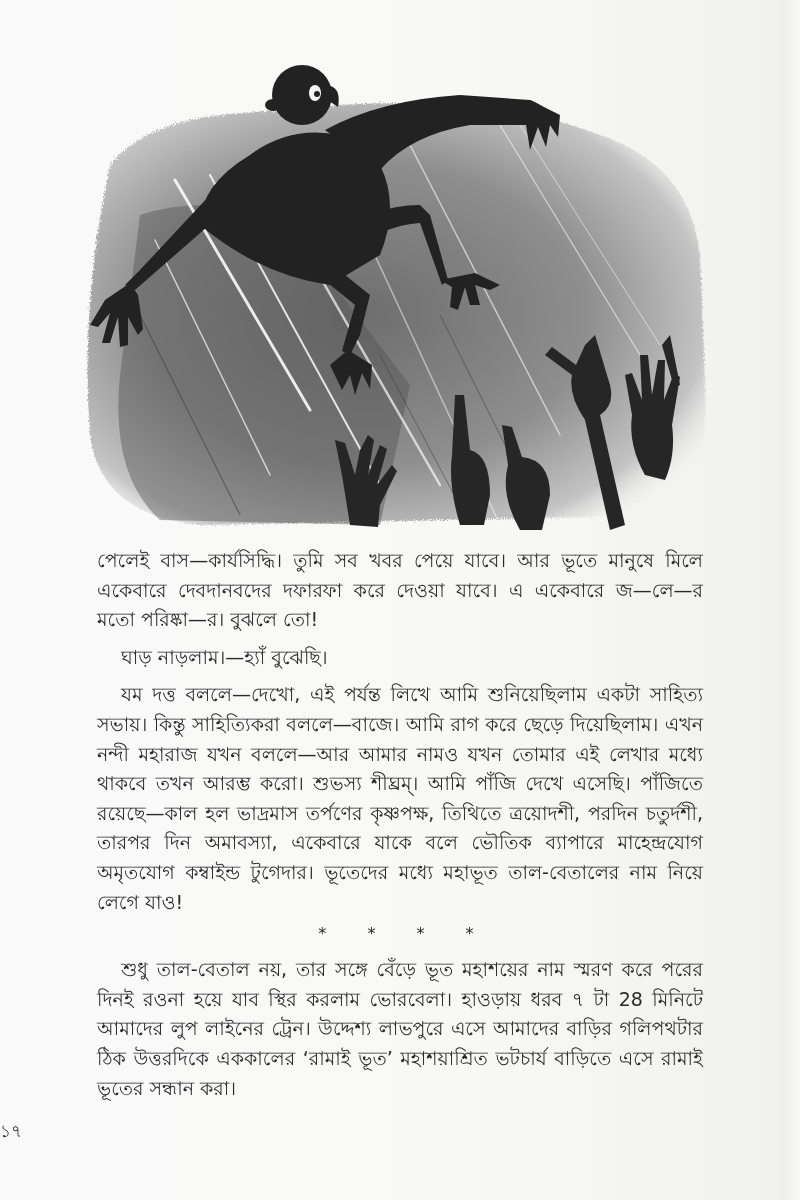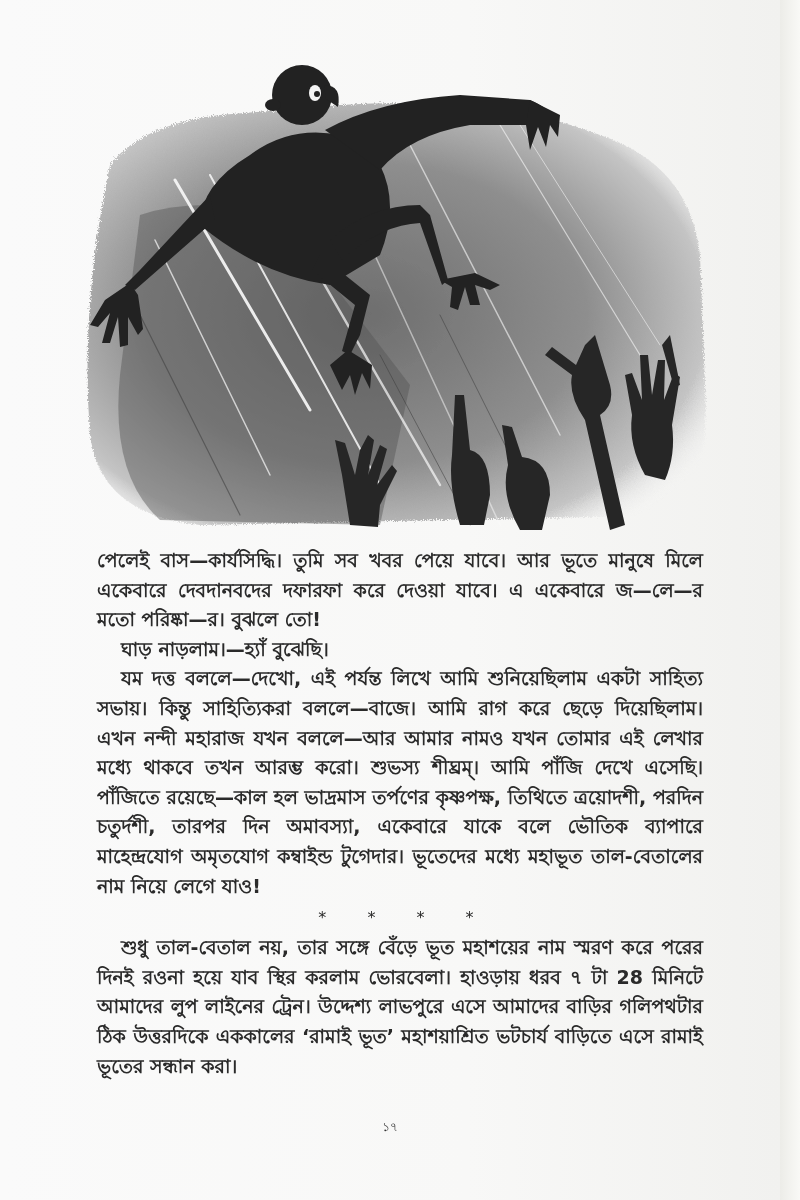--- a/index.html
+++ b/index.html
@@ -19,31 +19,31 @@
     background: linear-gradient(90deg, #ecece8, #f9f9f6);
   }
   .illustration {
     position: absolute; left: 80px; top: 55px; width: 635px; height: 475px;
   }
   .text-block {
     position: absolute; left: 97px; top: 546px; width: 606px;
     font-size: 19px; line-height: 29.6px;
     text-align: justify;
   }
-  .text-block p { margin: 0; font-weight: bold; }
-  .text-block p.indent { text-indent: 24px; }
+  .text-block p { margin: 0; }
+  .text-block p.indent { text-indent: 24px; margin-top: 8px; }
   .text-block p.noindent { text-indent: 0; }
   .separator {
     text-align: center; letter-spacing: 18px; font-size: 16px;
     height: 26px; line-height: 26px; margin: 4px 0 2px 0;
     padding-left: 10px;
   }
   .page-number {
     position: absolute; left: 0; width: 780px; top: 1118px;
-    text-align: center; font-size: 12px; color: #333;
+    text-align: left; font-size: 17px; color: #333;
   }
 </style>
 </head>
 <body>
 
 <div class="page">
 
   <div class="illustration">
     <svg width="635" height="475" viewBox="0 0 635 475">
       <defs>

